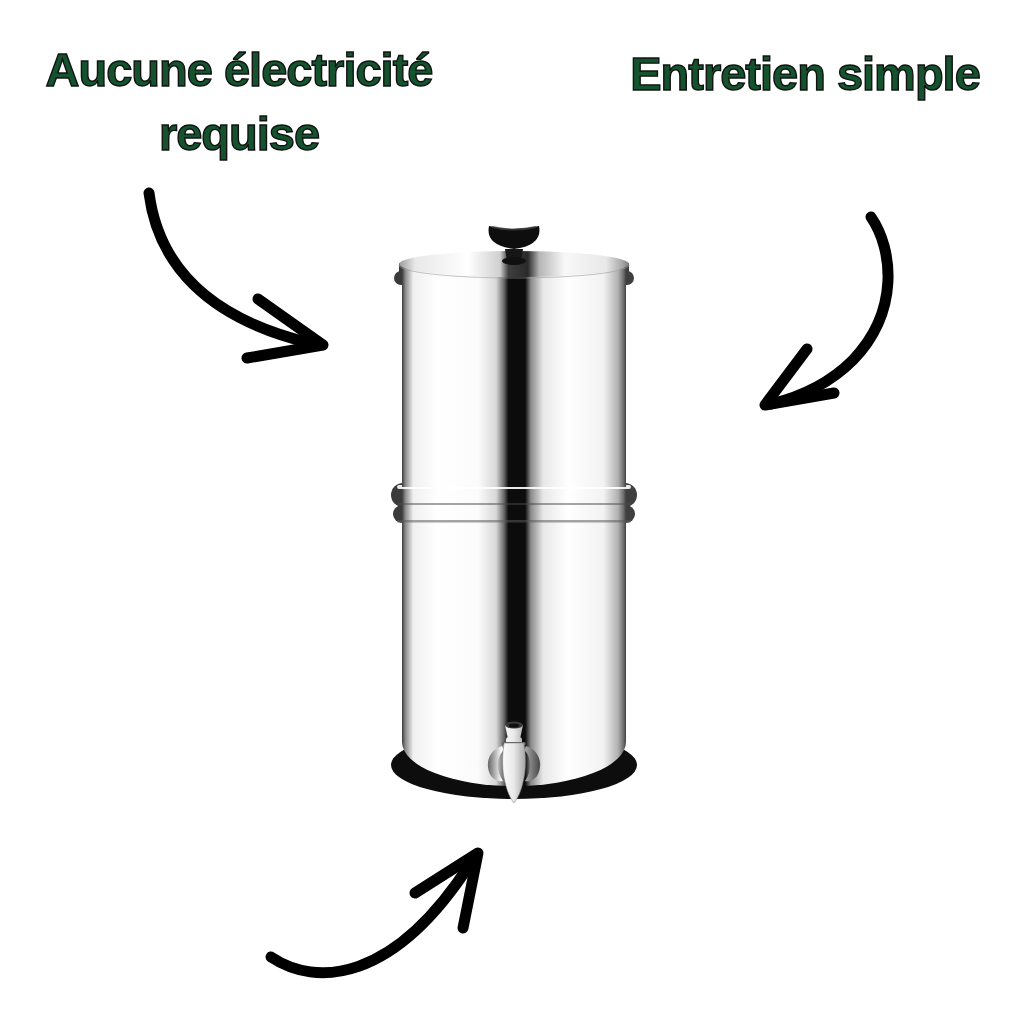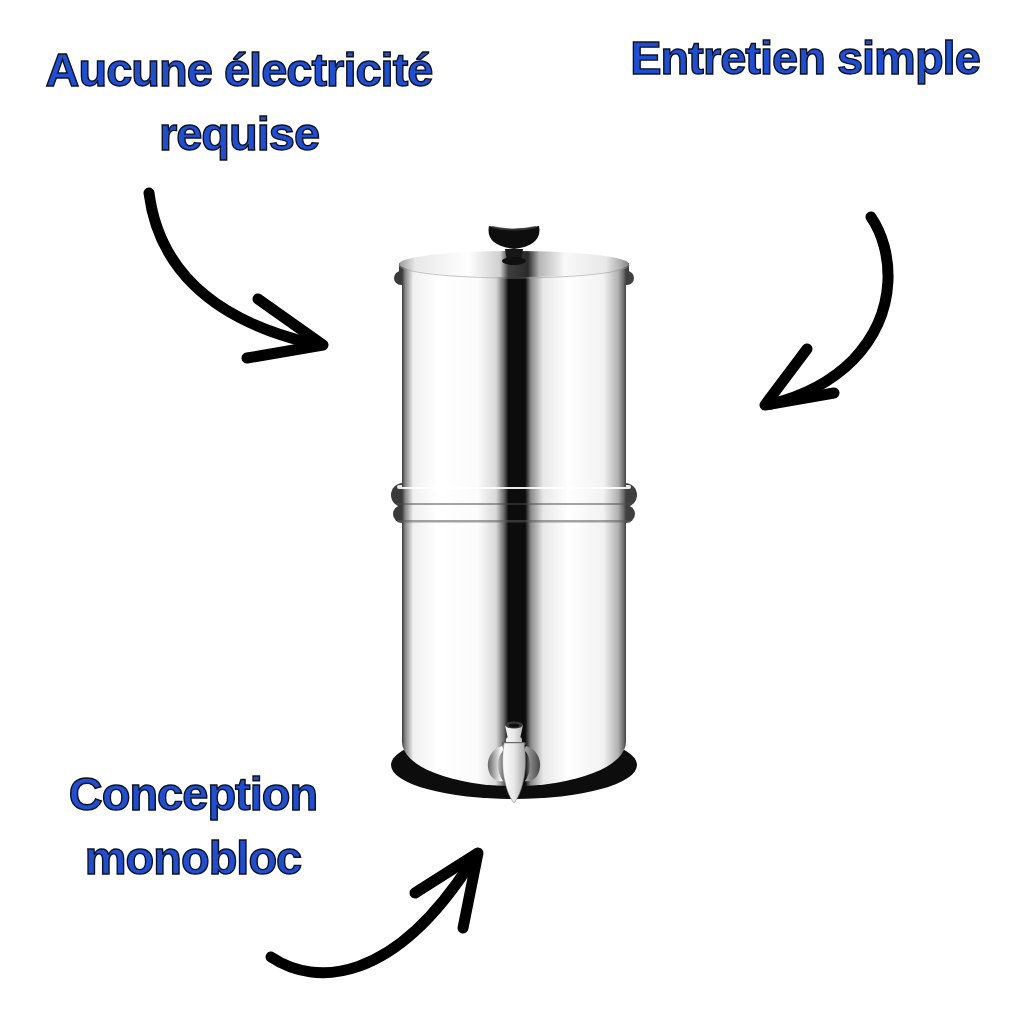--- a/index.html
+++ b/index.html
@@ -2,47 +2,43 @@
 <html><head>
 <meta charset="utf-8">
 <style>
   html,body{margin:0;padding:0;background:#ffffff;}
   .canvas{
     position:relative;width:1023px;height:1023px;background:#ffffff;
     overflow:hidden;font-family:"Liberation Sans","DejaVu Sans",sans-serif;
   }
   .label{
     position:absolute;transform:translateX(-50%);text-align:center;
-    color:#1d4ed8;font-weight:800;font-size:47px;line-height:64px;
+    color:#14532d;font-weight:800;font-size:47px;line-height:64px;
     letter-spacing:-1px;-webkit-text-stroke:1.4px #111111;white-space:nowrap;
   }
   .label .line{display:block;}
   .arrows{position:absolute;left:0;top:0;pointer-events:none;}
   .arrows path{stroke:#000000;stroke-width:11;fill:none;
     stroke-linecap:round;stroke-linejoin:round;}
   .product{position:absolute;left:389px;top:219px;width:250px;height:590px;}
 </style>
 </head>
 <body>
 
 <div class="canvas">
 
   <div class="label" style="left:239px;top:38px">
     <span class="line">Aucune électricité</span>
     <span class="line">requise</span>
   </div>
 
-  <div class="label" style="left:805px;top:26px">
+  <div class="label" style="left:805px;top:42px">
     <span class="line">Entretien simple</span>
   </div>
 
-  <div class="label" style="left:193px;top:762px">
-    <span class="line">Conception</span>
-    <span class="line">monobloc</span>
-  </div>
 
   <svg class="arrows" width="1023" height="1023" viewBox="0 0 1023 1023">
     <g>
       <path d="M149,193 C158,263 206,318 310,343"></path>
       <path d="M258,299 L323,345 L247,358"></path>
     </g>
     <g>
       <path d="M871,217 C893,249 900,311 853,360 C832,381 804,396 771,404"></path>
       <path d="M807,349 L765,405 L834,393"></path>
     </g>

